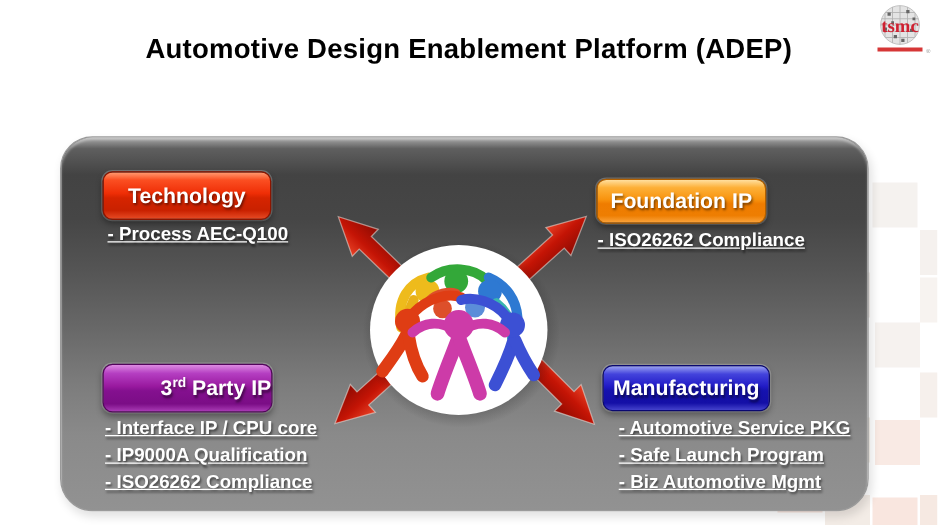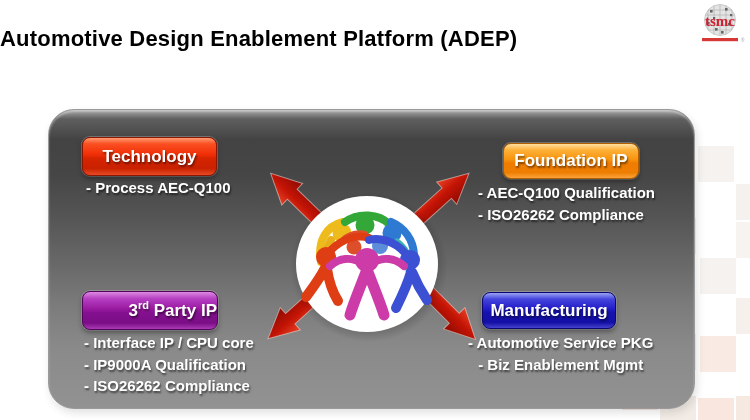--- a/index.html
+++ b/index.html
@@ -3,21 +3,21 @@
 <meta charset="utf-8">
 <style>
   html,body{margin:0;padding:0;}
   body{
     width:750px;height:420px;position:relative;overflow:hidden;
     background:#ffffff;
     font-family:"Liberation Sans", sans-serif;
   }
   .bg-tiles{position:absolute;left:0;top:0;z-index:0;}
   .slide-title{
-    position:absolute;left:0;top:26px;width:750px;
+    position:absolute;left:0;top:26px;width:750px;text-align:center;
     font-size:22px;font-weight:bold;color:#000;letter-spacing:0.2px;z-index:3;
   }
   .logo{position:absolute;left:699px;top:1px;z-index:3;}
   .panel{
     position:absolute;left:48px;top:109px;width:645px;height:298px;z-index:1;
     border-radius:26px;
     border:1px solid #9a9a9a;
     background:linear-gradient(180deg,
       #ababab 0%, #5f5f5f 3%, #434343 10%, #464646 22%,
       #555555 36%, #696969 52%, #7c7c7c 66%, #8a8a8a 80%, #929292 100%);
@@ -29,45 +29,46 @@
     border-radius:8px;color:#fff;font-weight:bold;font-size:17px;
     text-shadow:1px 2px 2px rgba(0,0,0,0.5);
     box-shadow:0 3px 5px rgba(0,0,0,0.35), 0 0 0 1px rgba(255,255,255,0.25);
   }
   .btn-technology{
     left:33px;top:27px;width:133px;height:37px;
     background:linear-gradient(180deg,#ff9a70 0%,#fb4f22 16%,#ef2e06 45%,#d62400 55%,#c92100 82%,#e64a24 100%);
     border:1px solid #8c1500;
   }
   .btn-foundation{
-    left:454px;top:33px;width:134px;height:34px;
+    left:428px;top:33px;width:134px;height:34px;
     background:linear-gradient(180deg,#ffdf9e 0%,#fdb037 18%,#f8930e 46%,#ef7c00 56%,#ee7e02 84%,#fba33c 100%);
     border:1px solid #b05f00;
   }
   .btn-thirdparty{
     left:33px;top:181px;width:134px;height:37px;
     background:linear-gradient(180deg,#dd8ae2 0%,#b53fc2 18%,#99199f 46%,#84108f 56%,#7b0d86 84%,#a93bb5 100%);
     border:1px solid #53055c;
     justify-content:flex-end;
   }
   .btn-manufacturing{
     left:433px;top:182px;width:132px;height:35px;
     background:linear-gradient(180deg,#9aa2f2 0%,#4343dc 18%,#211bc6 46%,#1512ae 56%,#140fa6 84%,#4442cc 100%);
     border:1px solid #0a0870;
   }
   .btn sup{font-size:11px;vertical-align:super;line-height:0;}
   .q-items{
     position:absolute;color:#ffffff;font-weight:bold;font-size:15px;
     line-height:21.5px;text-shadow:1px 2px 2px rgba(0,0,0,0.55);
     white-space:nowrap;
+    text-decoration:underline;
   }
   .q-items-technology{left:37px;top:67px;}
   .q-items-foundation{left:429px;top:72px;}
   .q-items-thirdparty{left:35px;top:222px;}
-  .q-items-manufacturing{left:419px;top:222px;text-align:center;}
+  .q-items-manufacturing{left:446px;top:222px;}
 </style>
 </head>
 <body>
 
 <svg class="bg-tiles" width="750" height="420">
   <g>
     <rect x="622" y="142" width="36" height="36" fill="none" stroke="#f1eeea" stroke-width="1"></rect>
     <rect x="698" y="146" width="36" height="36" fill="#f5f2ef"></rect>
     <rect x="622" y="180" width="36" height="36" fill="#f3f0ed"></rect>
     <rect x="736" y="184" width="14" height="36" fill="#f5f1ee"></rect>
@@ -120,39 +121,39 @@
     <span>Technology</span>
   </div>
   <div class="q-items q-items-technology">
     <div>- Process AEC-Q100</div>
   </div>
 
   <div class="btn btn-foundation">
     <span>Foundation IP</span>
   </div>
   <div class="q-items q-items-foundation">
-    <div>- AEC-Q100 Qualification</div>
     <div>- ISO26262 Compliance</div>
   </div>
 
   <div class="btn btn-thirdparty">
     <span><span>3</span><sup>rd</sup><span> Party IP</span></span>
   </div>
   <div class="q-items q-items-thirdparty">
     <div>- Interface IP / CPU core</div>
     <div>- IP9000A Qualification</div>
     <div>- ISO26262 Compliance</div>
   </div>
 
   <div class="btn btn-manufacturing">
     <span>Manufacturing</span>
   </div>
   <div class="q-items q-items-manufacturing">
     <div>- Automotive Service PKG</div>
-    <div>- Biz Enablement Mgmt</div>
+    <div>- Safe Launch Program</div>
+    <div>- Biz Automotive Mgmt</div>
   </div>
 </div>
 
 <svg class="overlay" width="750" height="420" viewBox="0 0 750 420">
   <defs>
     <linearGradient id="arrowGrad" x1="0" y1="-16" x2="0" y2="16" gradientUnits="userSpaceOnUse">
       <stop offset="0" stop-color="#ea4428"></stop>
       <stop offset="0.45" stop-color="#c41405"></stop>
       <stop offset="1" stop-color="#8a0a02"></stop>
     </linearGradient>

